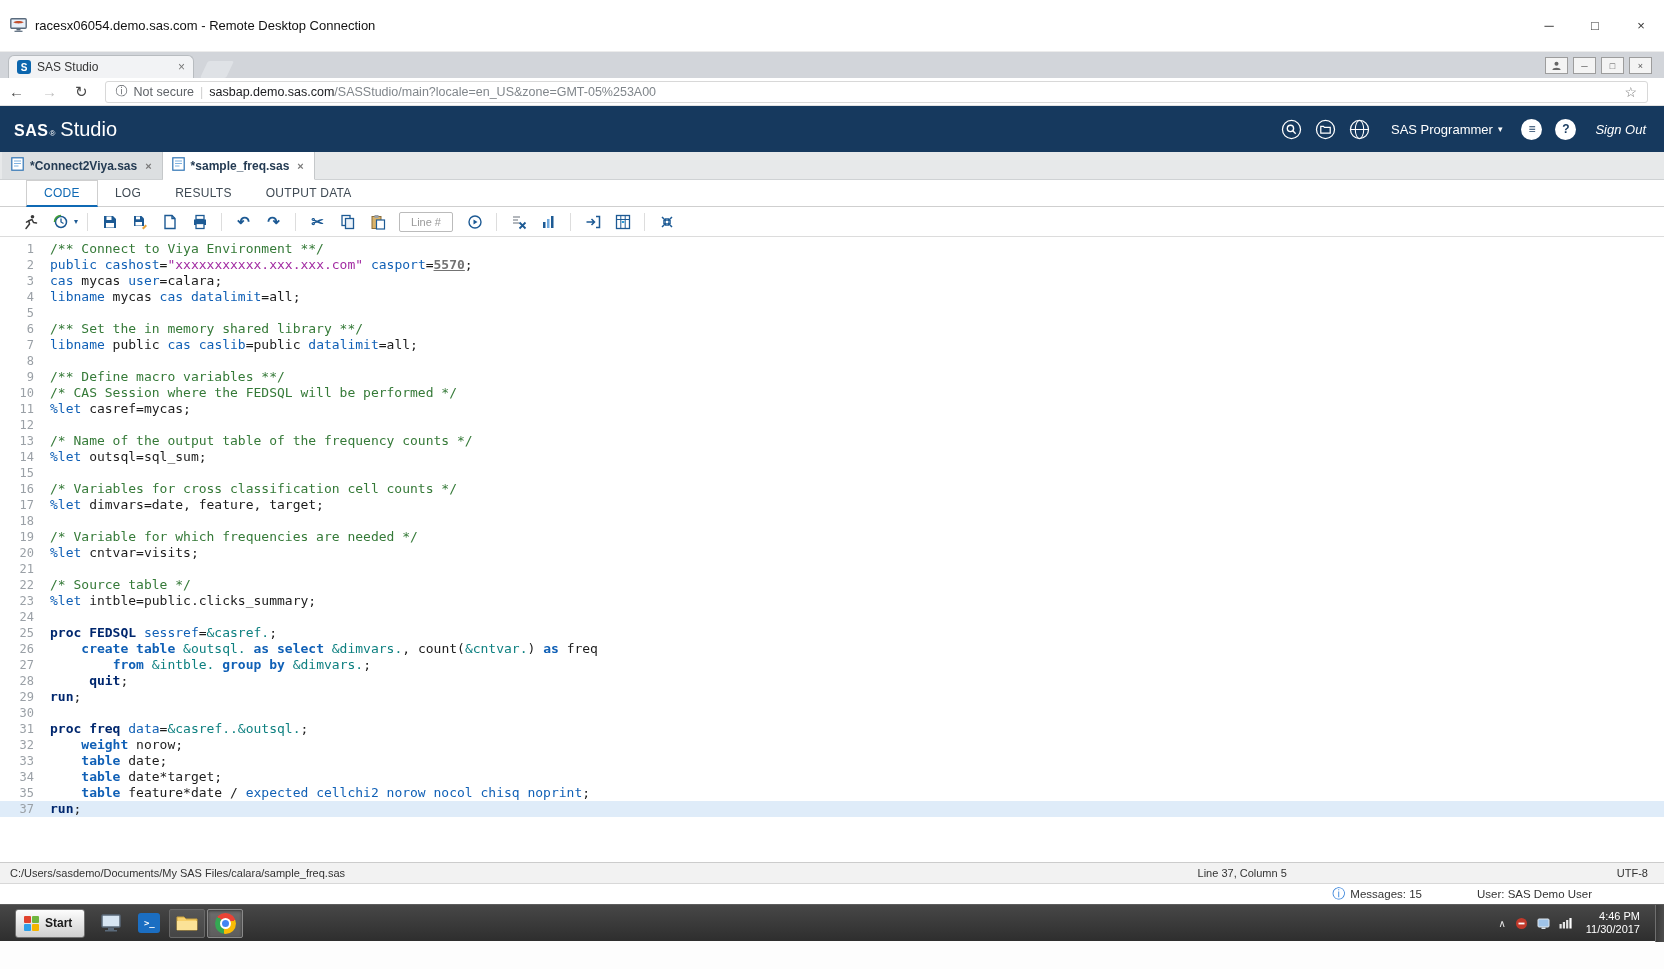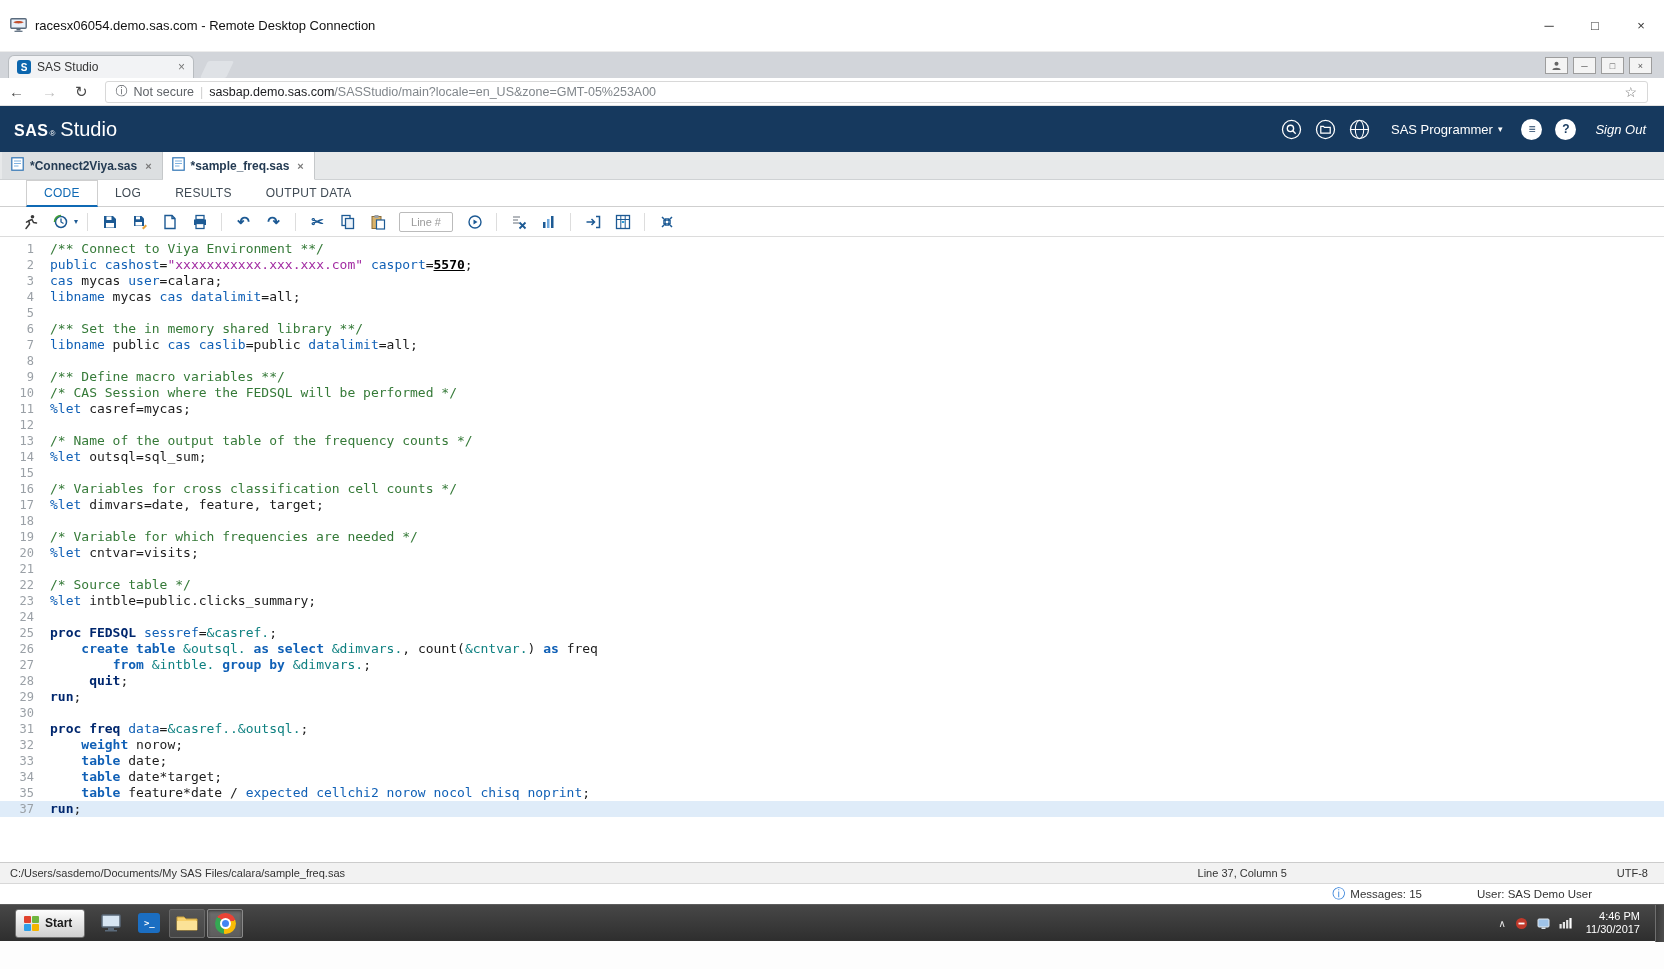--- a/index.html
+++ b/index.html
@@ -98,21 +98,21 @@
   .code-line.hl { background:#dfecf9; }
   .ln { flex:0 0 46px; width:46px; text-align:right; padding-right:12px; color:#9aa0a6;
         font-size:12px; }
   .cd { flex:1; padding-left:4px; }
   .tk-t { color:#1c1c1c; }
   .tk-c { color:#357a38; }
   .tk-k { color:#1060b6; }
   .tk-kb { color:#1060b6; font-weight:bold; }
   .tk-b { color:#00276e; font-weight:bold; }
   .tk-s { color:#a22ba2; }
-  .tk-n { color:#000000; font-weight:bold;text-decoration:underline; }
+  .tk-n { color:#737373; font-weight:bold;text-decoration:underline; }
   .tk-m { color:#0e8080; }
 
   
   .statusbar { height:21px; background:#f2f2f2; border-top:1px solid #cccccc;
                display:flex; align-items:center; font-size:11px; color:#333;
                padding:0 16px 0 10px; }
   .status-path { flex:1; }
   .status-pos { margin-right:330px; }
   .msgbar { height:21px; background:#fff; border-top:1px solid #d8d8d8;
             display:flex; align-items:center; justify-content:flex-end; font-size:11.5px;

